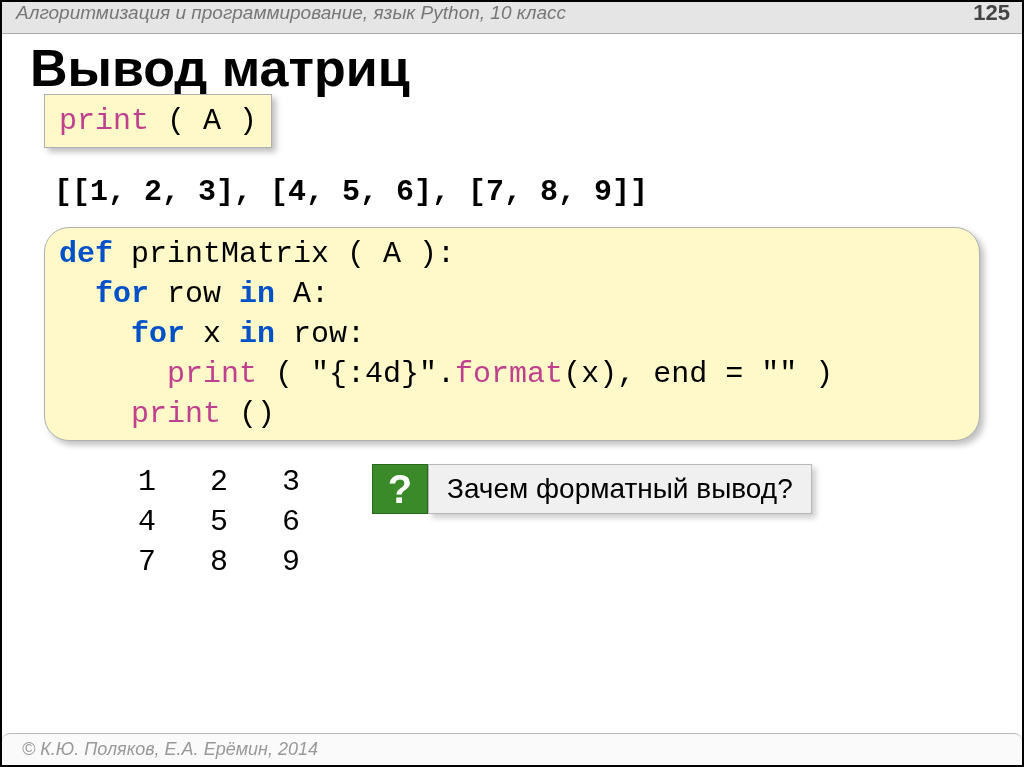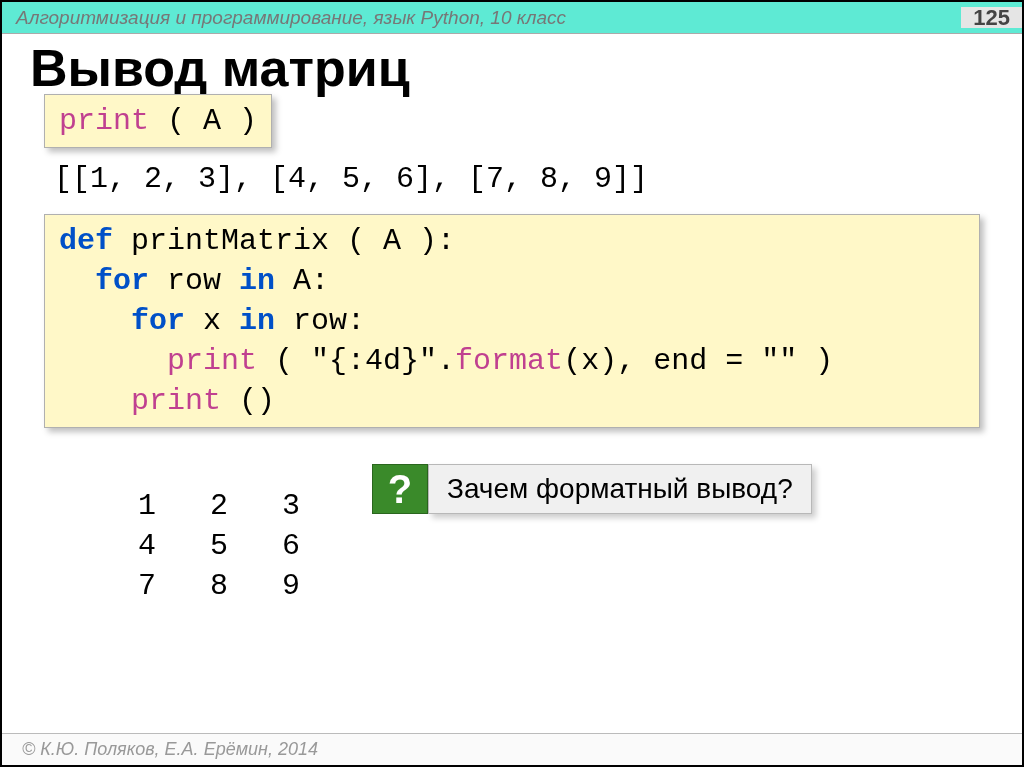--- a/index.html
+++ b/index.html
@@ -12,24 +12,24 @@
   }
   .slide {
     width: 1024px; height: 767px;
     border: 2px solid #000;
     position: relative;
   }
   .topbar {
     position: absolute;
     top: 0; left: 0; right: 0;
     height: 32px;
-    background: #5eead4;
+    background: #e5e5e5;
     border-bottom: 1px solid #aaaaaa;
     display: flex;
-    align-items: center;
+    align-items: flex-start;
     justify-content: space-between;
     padding-left: 14px;
     font-style: italic;
     color: #777;
     font-size: 19px;
   }
   .pagenum {
     color: #444;
     font-weight: bold;
     font-style: normal;
@@ -51,42 +51,43 @@
     position: absolute;
     top: 92px;
     left: 42px;
     right: 42px;
   }
   .codebox {
     background: #fff8c8;
     border: 1px solid #b0b0b0;
     box-shadow: 4px 4px 6px rgba(0,0,0,0.25);
     padding: 6px 14px;
-    margin-bottom: 8px;
+    margin-bottom: 21px;
     font-family: "Courier New", monospace;
     font-size: 30px;
     line-height: 40px;
     white-space: pre;
   }
   .codebox.small { display: inline-block; }
-  .codebox.full { display: block; }
+  .codebox.full { display: block; border-radius: 25px; }
   .mono {
     font-family: "Courier New", monospace;
     font-size: 30px;
     line-height: 38px;
     white-space: pre;
     color: #000;
     margin: 4px 0 16px 10px;
+    font-weight: bold;
   }
   .kw   { color: #0050c8; font-weight: bold; }   
   .func { color: #c04090; }
   .str  { color: #000; }
   .m-output {
     position: absolute;
-    top: 484px;
+    top: 460px;
     left: 100px;
     font-family: "Courier New", monospace;
     font-size: 30px;
     line-height: 40px;
     white-space: pre;
   }
   .callout {
     position: absolute;
     top: 462px;
     left: 370px;
@@ -119,20 +120,21 @@
     height: 32px;
     border-top: 1px solid #bbb;
     background: #fafafa;
     display: flex;
     align-items: center;
     justify-content: space-between;
     padding: 0 20px;
     font-style: italic;
     color: #999;
     font-size: 18px;
+    border-radius: 8px;
   }
 </style>
 </head>
 <body>
 
 <div class="slide">
 
   <div class="topbar">
     <span>Алгоритмизация и программирование, язык Python, 10 класс</span>
     <span class="pagenum">125</span>

